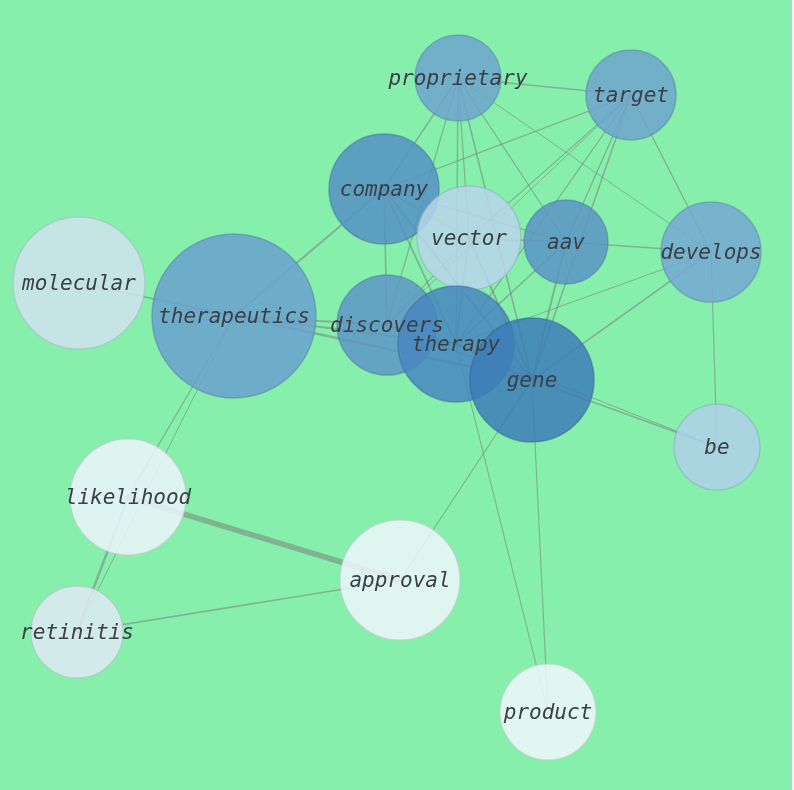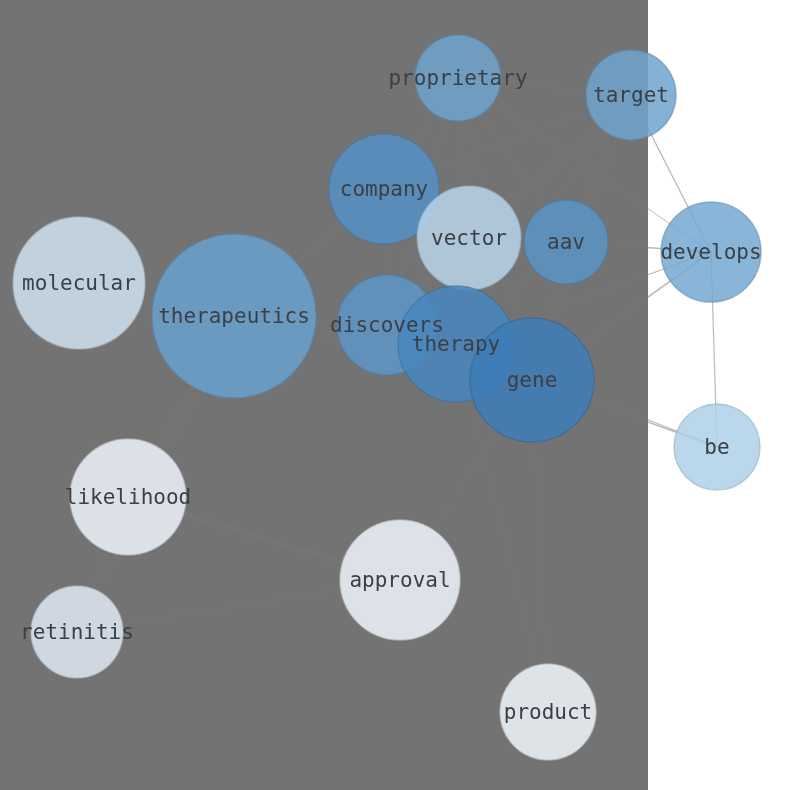--- a/index.html
+++ b/index.html
@@ -6,23 +6,24 @@
     margin: 0;
     padding: 0;
     width: 794px;
     height: 790px;
     background: #ffffff;
     overflow: hidden;
     font-family: "DejaVu Sans", sans-serif;
   }
   .canvas-wrap {
     position: relative;
-    width: 648px;
+    width: 792px;
     height: 790px;
-    background: #737373;
+    background: #86efac;
+    font-style: italic;
   }
   svg.graph {
     display: block;
     width: 794px;
     height: 790px;
   }
   .edge {
     stroke: #777777;
     stroke-opacity: 0.5;
     stroke-linecap: round;

